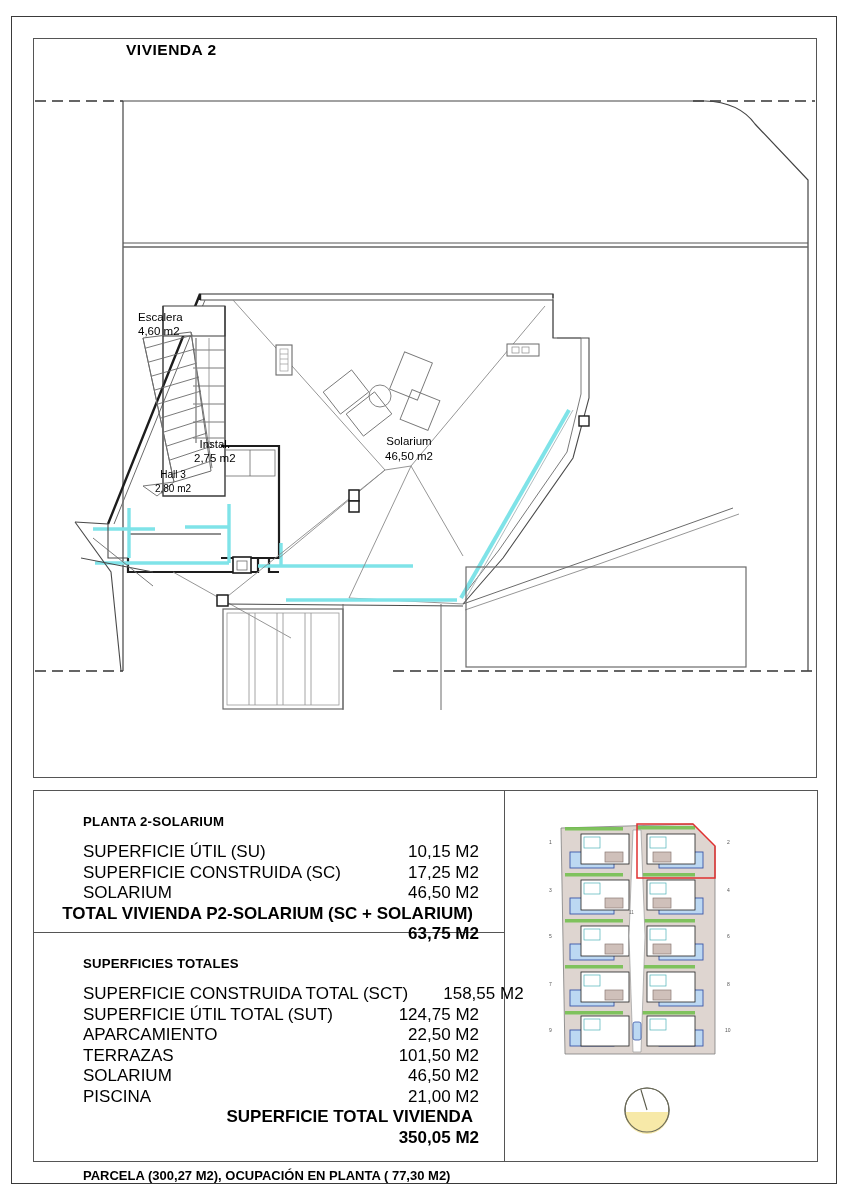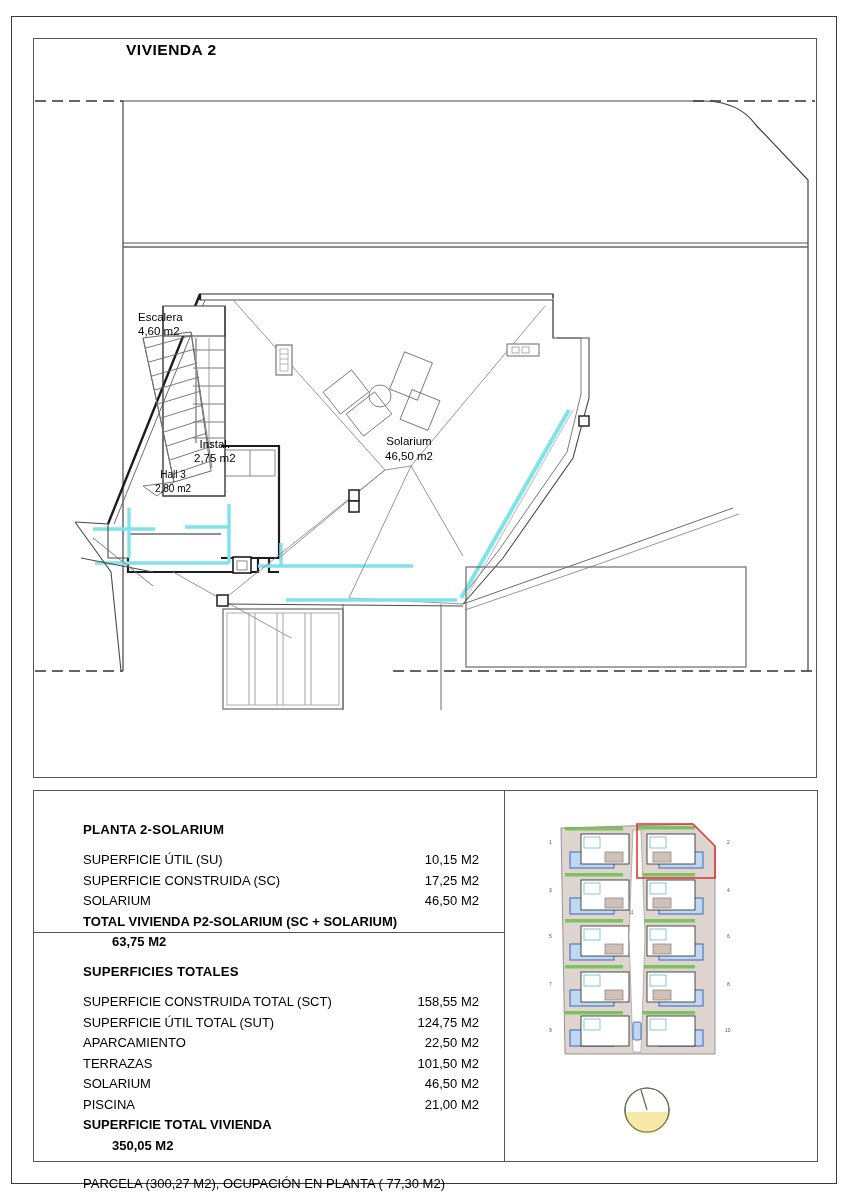--- a/index.html
+++ b/index.html
@@ -13,29 +13,29 @@
   .plan-title{position:absolute;left:126px;top:41px;font-size:15.5px;font-weight:bold;
        letter-spacing:.5px;}
   .plan-svg{position:absolute;left:33px;top:38px;}
   
   .tbl-frame{position:absolute;left:33px;top:790px;width:785px;height:372px;
        border:1px solid #555;box-sizing:border-box;}
   .tbl-left{position:absolute;left:33px;top:790px;width:472px;height:372px;
        box-sizing:border-box;border-right:1px solid #555;}
   .tbl-div{position:absolute;left:33px;top:932px;width:472px;height:0;
        border-top:1px solid #555;}
-  .blk{position:absolute;left:0;top:16px;width:100%;box-sizing:border-box;
+  .blk{position:absolute;left:0;top:8px;width:100%;box-sizing:border-box;
        padding:16px 26px 0 50px;}
   .blk h3{margin:0 0 13px 0;font-size:13.2px;font-weight:bold;letter-spacing:.2px;}
-  .row{display:flex;justify-content:space-between;align-items:flex-start;
-       font-size:13px;line-height:20.5px;white-space:nowrap;}
+  .row{display:flex;justify-content:space-between;align-items:flex-end;
+       font-size:17px;line-height:20.5px;white-space:nowrap;}
   .row.b{font-weight:bold;flex-direction:column;}
   .row .lab{padding-right:6px;}
   .row .val{font-variant-numeric:tabular-nums;margin-left:29px;}
-  .foot{margin-top:20px;font-size:13px;font-weight:normal;}
+  .foot{margin-top:20px;font-size:13px;font-weight:bold;}
   .key-wrap{position:absolute;left:505px;top:790px;width:313px;height:372px;}
   .key-svg{position:absolute;left:36px;top:26px;}
   .sun-svg{position:absolute;left:112px;top:292px;}
 </style>
 </head>
 <body>
 
 <div class="page-border"></div>
 
 <div class="plan-frame"></div>

